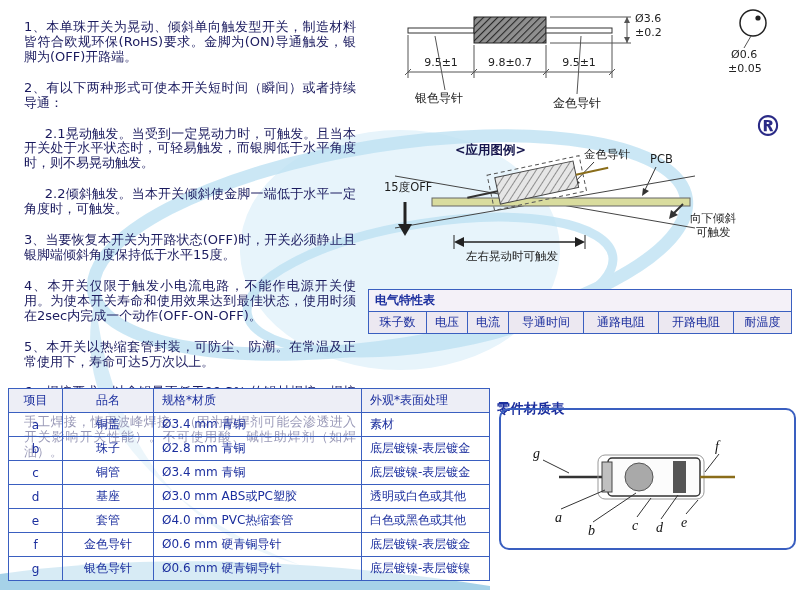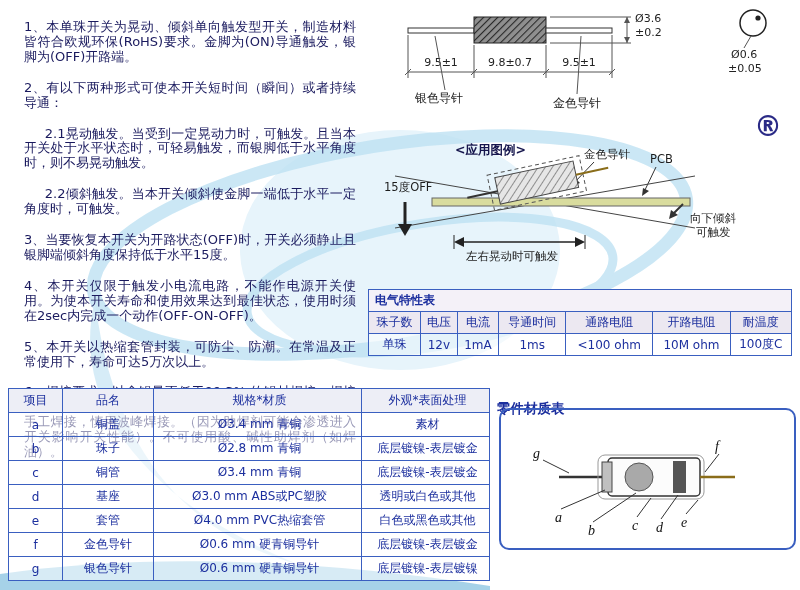--- a/index.html
+++ b/index.html
@@ -13,22 +13,22 @@
   table{border-collapse:collapse;padding-left:23px;}
   .etable{left:368px;top:289px;width:424px;}
   .etable td{border:1px solid #3a5fc0;color:#1c2f9e;font-size:12px;text-align:center;height:21px;padding:0 2px;background:rgba(255,255,255,.55);}
   .etable td.etitle{text-align:left;font-weight:bold;padding-left:6px;background:#f4f1f8;}
   .etable tr.ehead td{background:#ece8f1;}
   .ptable{left:8px;top:388px;width:482px;}
   .ptable td{border:1px solid #3a5fc0;color:#1c2f9e;font-size:12px;height:23px;padding:0 4px;background:rgba(255,255,255,.55);}
   .ptable tr.head td{background:#edeef6;}
   .ptable .c0,.ptable .c1{text-align:center;width:45px;}
   .ptable .c1{width:82px;}
-  .ptable .c2{text-align:center;padding-left:8px;width:195px;}
-  .ptable .c3{text-align:center;padding-left:8px;}
+  .ptable .c2{text-align:left;padding-left:8px;width:195px;}
+  .ptable .c3{text-align:left;padding-left:8px;}
   .mat-title{left:497px;top:400px;font-size:13.5px;font-weight:bold;color:#1c2f9e;}
   .mat-box{left:499px;top:408px;width:293px;height:138px;border:2px solid #3a5fc0;border-radius:10px;}
   .mat-caption{left:500px;top:549px;width:292px;text-align:center;font-family:"Liberation Serif",serif;font-size:19px;color:#101010;margin-top:44px;}
   .trademark{left:754px;top:110px;font-size:28px;color:#2a2a86;font-weight:bold;}
   .dim{font-size:11px;fill:#222;font-family:"DejaVu Sans",sans-serif;}
   .lbl{font-size:12px;fill:#1d1d1d;font-family:"DejaVu Sans",sans-serif;}
   .applbl{font-size:11.5px;fill:#1d1d1d;font-family:"DejaVu Sans",sans-serif;}
   .apptitle{font-size:12.5px;fill:#16164d;font-weight:bold;}
   .pl{font-size:14px;fill:#111;font-style:italic;font-family:"Liberation Serif",serif;}
 </style>
@@ -148,29 +148,20 @@
       <td class="etitle" colspan="7">电气特性表</td>
     </tr>
     <tr class="ehead">
       <td>珠子数</td>
       <td>电压</td>
       <td>电流</td>
       <td>导通时间</td>
       <td>通路电阻</td>
       <td>开路电阻</td>
       <td>耐温度</td>
-    </tr>
-    <tr>
-      <td>单珠</td>
-      <td>12v</td>
-      <td>1mA</td>
-      <td>1ms</td>
-      <td>&lt;100 ohm</td>
-      <td>10M ohm</td>
-      <td>100度C</td>
     </tr>
   </tbody>
     </table>
 
   <table class="layer ptable">
     <tbody>
         <tr class="head">
       <td class="c0">项目</td>
       <td class="c1">品名</td>
       <td class="c2">规格*材质</td>

